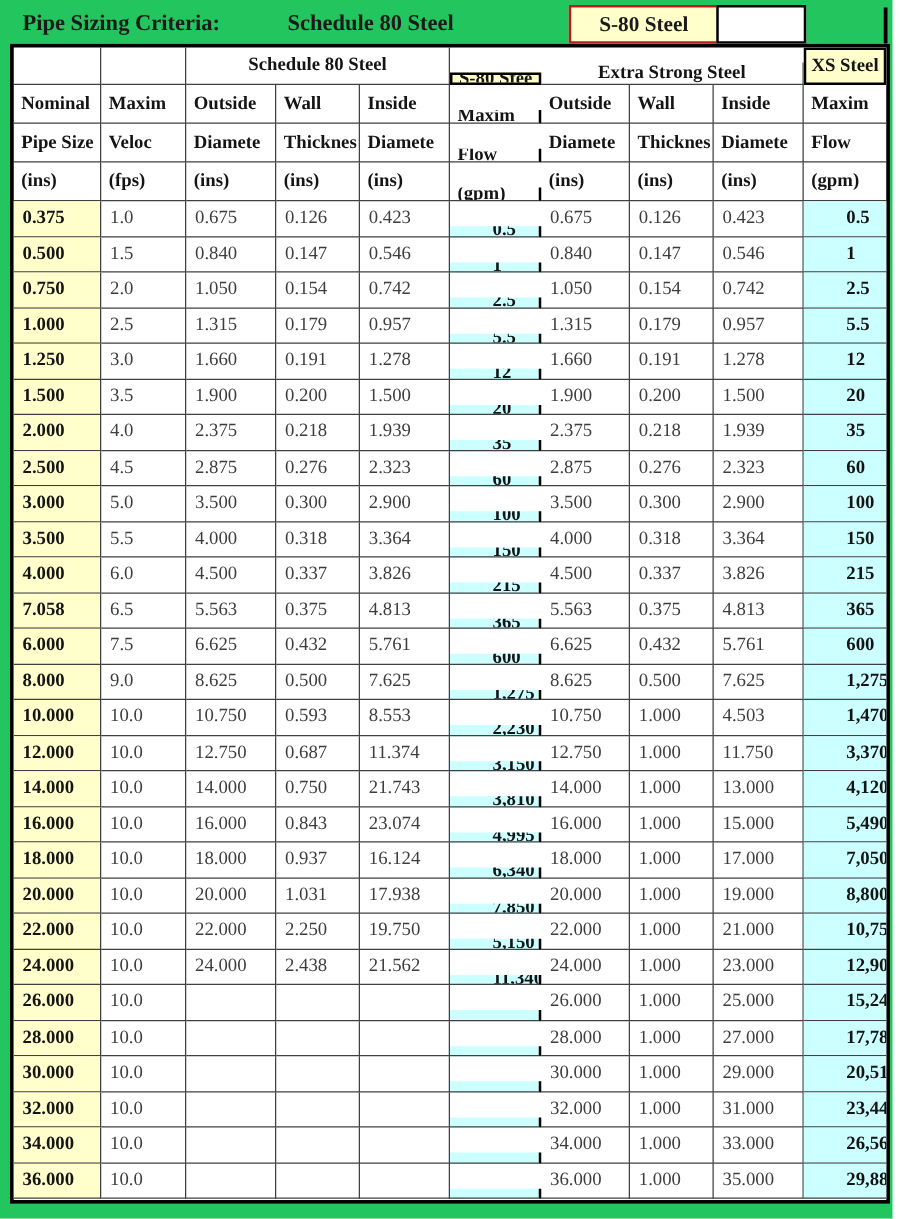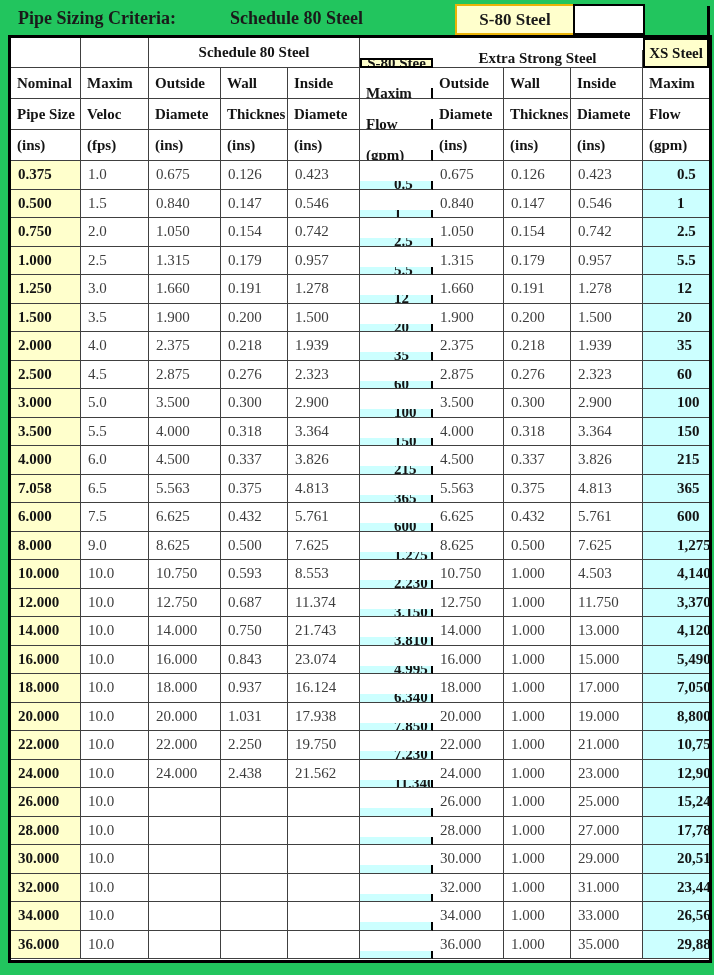--- a/index.html
+++ b/index.html
@@ -3,21 +3,21 @@
 <meta charset="utf-8">
 <style>
   html,body{margin:0;padding:0;background:#ffffff;}
   body{font-family:"Liberation Sans", sans-serif;}
   #page{position:relative;width:714px;height:975px;background:#22c55e;overflow:hidden;font-family:Liberation Serif, serif;}
 
   
   .title-text{position:absolute;top:8px;left:18px;font-size:18px;font-weight:bold;color:#1a1a1a;white-space:nowrap;}
   .title-sub{position:absolute;top:8px;left:230px;font-size:18px;font-weight:bold;color:#1a1a1a;white-space:nowrap;}
   .title-badge{position:absolute;top:4px;left:455px;width:120px;height:31px;background:#FFFFCC;
-    border:2px solid #eab308;box-sizing:border-box;display:flex;align-items:center;justify-content:center;
+    border:2px solid #b91c1c;box-sizing:border-box;display:flex;align-items:center;justify-content:center;
     font-size:17px;font-weight:bold;color:#1a1a1a;}
   .title-badge-empty{position:absolute;top:4px;left:573px;width:72px;height:31px;background:#fff;
     border:2px solid #000;box-sizing:border-box;}
   .title-tick{position:absolute;top:6px;left:707px;width:3px;height:29px;background:#000;}
 
   
   #pipe-table{position:absolute;left:8px;top:35px;width:704px;height:928px;box-sizing:border-box;
     border:3px solid #000;background:#fff;display:grid;
     grid-template-columns:70px 68px 72px 67px 72px 73px 71px 67px 72px 66px;
     grid-template-rows:30px repeat(3,31px) repeat(28,28.5px);}
@@ -222,21 +222,21 @@
       <div class="c cyan last">1,275</div>
       <div class="c yellow">10.000</div>
       <div class="c ">10.0</div>
       <div class="c ">10.750</div>
       <div class="c ">0.593</div>
       <div class="c ">8.553</div>
       <div class="c cyan divR">2,230</div>
       <div class="c ">10.750</div>
       <div class="c ">1.000</div>
       <div class="c ">4.503</div>
-      <div class="c cyan last">4,140</div>
+      <div class="c cyan last">1,470</div>
       <div class="c yellow">12.000</div>
       <div class="c ">10.0</div>
       <div class="c ">12.750</div>
       <div class="c ">0.687</div>
       <div class="c ">11.374</div>
       <div class="c cyan divR">3,150</div>
       <div class="c ">12.750</div>
       <div class="c ">1.000</div>
       <div class="c ">11.750</div>
       <div class="c cyan last">3,370</div>
@@ -278,21 +278,21 @@
       <div class="c cyan divR">7,850</div>
       <div class="c ">20.000</div>
       <div class="c ">1.000</div>
       <div class="c ">19.000</div>
       <div class="c cyan last">8,800</div>
       <div class="c yellow">22.000</div>
       <div class="c ">10.0</div>
       <div class="c ">22.000</div>
       <div class="c ">2.250</div>
       <div class="c ">19.750</div>
-      <div class="c cyan divR">7,230</div>
+      <div class="c cyan divR">5,150</div>
       <div class="c ">22.000</div>
       <div class="c ">1.000</div>
       <div class="c ">21.000</div>
       <div class="c cyan last">10,750</div>
       <div class="c yellow">24.000</div>
       <div class="c ">10.0</div>
       <div class="c ">24.000</div>
       <div class="c ">2.438</div>
       <div class="c ">21.562</div>
       <div class="c cyan divR">11,340</div>

